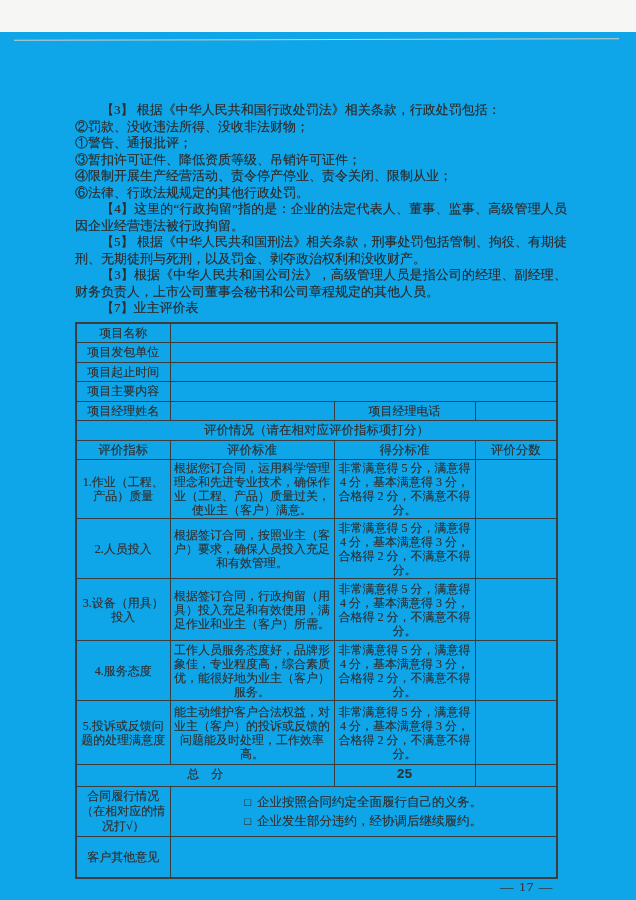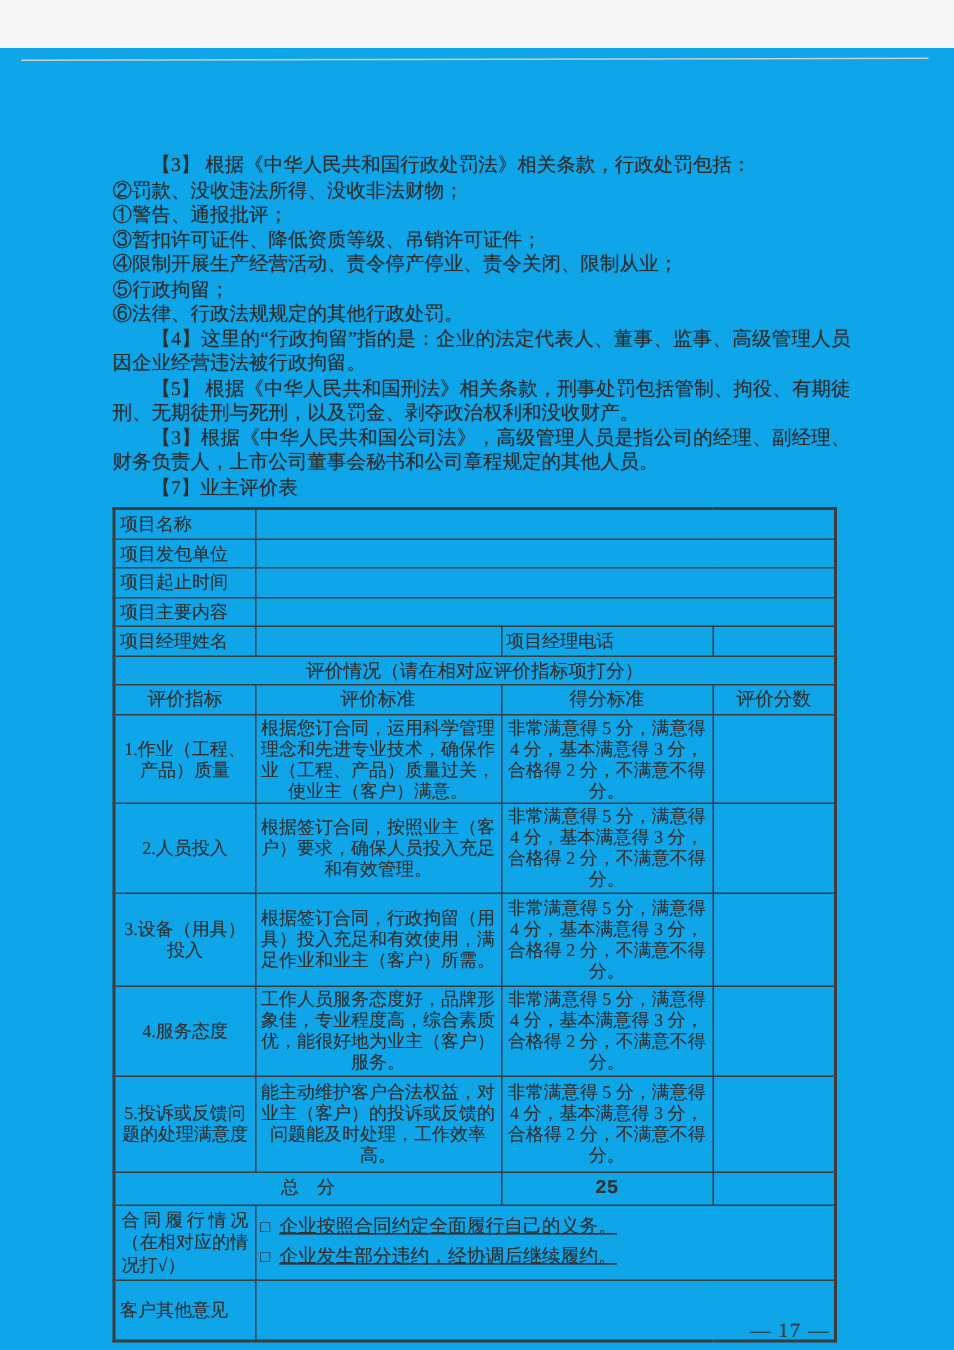--- a/index.html
+++ b/index.html
@@ -39,36 +39,36 @@
     text-shadow:0 0 0.4px rgba(40,40,40,0.5);
   }
   table.form td, table.form th {
     border:1px solid #3d3d3d;
     vertical-align:middle;
     padding:1px 3px;
     font-weight:normal;
     overflow:hidden;
   }
   table.form { border:2px solid #3d3d3d; }
-  .c-label { }
+  .c-label { text-align:center; }
   .info-row td { height:17px; }
   .section-row td { height:17px; text-align:center; font-size:12.5px; }
   .head-row td { height:18px; text-align:center; font-size:12.5px; }
   .crit td { text-align:center; line-height:14px; padding:2px 3px; }
   .crit .ind { font-size:12px; }
   .r1 td { height:59px; }
   .r2 td { height:60px; }
   .r3 td { height:62px; }
   .r4 td { height:60px; }
   .r5 td { height:64px; }
   .total-row td { height:22px; text-align:center;font-family:Liberation Mono, monospace; }
   .total-row .tv { font-weight:bold; font-size:13px; }
   .perf-row td { height:49px; }
   .perf-row .c-label { font-size:12px; line-height:15px; padding:2px 4px; }
-  .perf-opts { text-align:left; padding-left:8px;text-decoration:underline; }
+  .perf-opts { text-align:center; padding-left:8px; }
   .perf-opt { line-height:19px; font-size:12.5px; }
   .perf-opt .box { display:inline-block; margin-right:6px; font-size:11px; }
   .other-row td { height:41px; }
   .page-num {
     position:absolute; left:500px; top:847px; width:90px;
     font-size:13.5px; letter-spacing:1px; color:#3a3a3a;
     text-shadow:0 0 0.5px rgba(40,40,40,0.5);
   }
 </style>
 </head>
@@ -76,21 +76,20 @@
 
 <div class="page">
   <div class="scan-line"></div>
 
   <div class="content">
     <p class="para">【3】 根据《中华人民共和国行政处罚法》相关条款，行政处罚包括：</p>
     <p class="listline">②罚款、没收违法所得、没收非法财物；</p>
     <p class="listline">①警告、通报批评；</p>
     <p class="listline">③暂扣许可证件、降低资质等级、吊销许可证件；</p>
     <p class="listline">④限制开展生产经营活动、责令停产停业、责令关闭、限制从业；</p>
-    <p class="listline">⑤行政拘留；</p>
     <p class="listline">⑥法律、行政法规规定的其他行政处罚。</p>
     <p class="para">【4】这里的“行政拘留”指的是：企业的法定代表人、董事、监事、高级管理人员因企业经营违法被行政拘留。</p>
     <p class="para">【5】 根据《中华人民共和国刑法》相关条款，刑事处罚包括管制、拘役、有期徒刑、无期徒刑与死刑，以及罚金、剥夺政治权利和没收财产。</p>
     <p class="para">【3】根据《中华人民共和国公司法》，高级管理人员是指公司的经理、副经理、财务负责人，上市公司董事会秘书和公司章程规定的其他人员。</p>
     <p class="para">【7】业主评价表</p>
 
     <table class="form">
       <colgroup>
           <col style="width:94px">
           <col style="width:164px">

